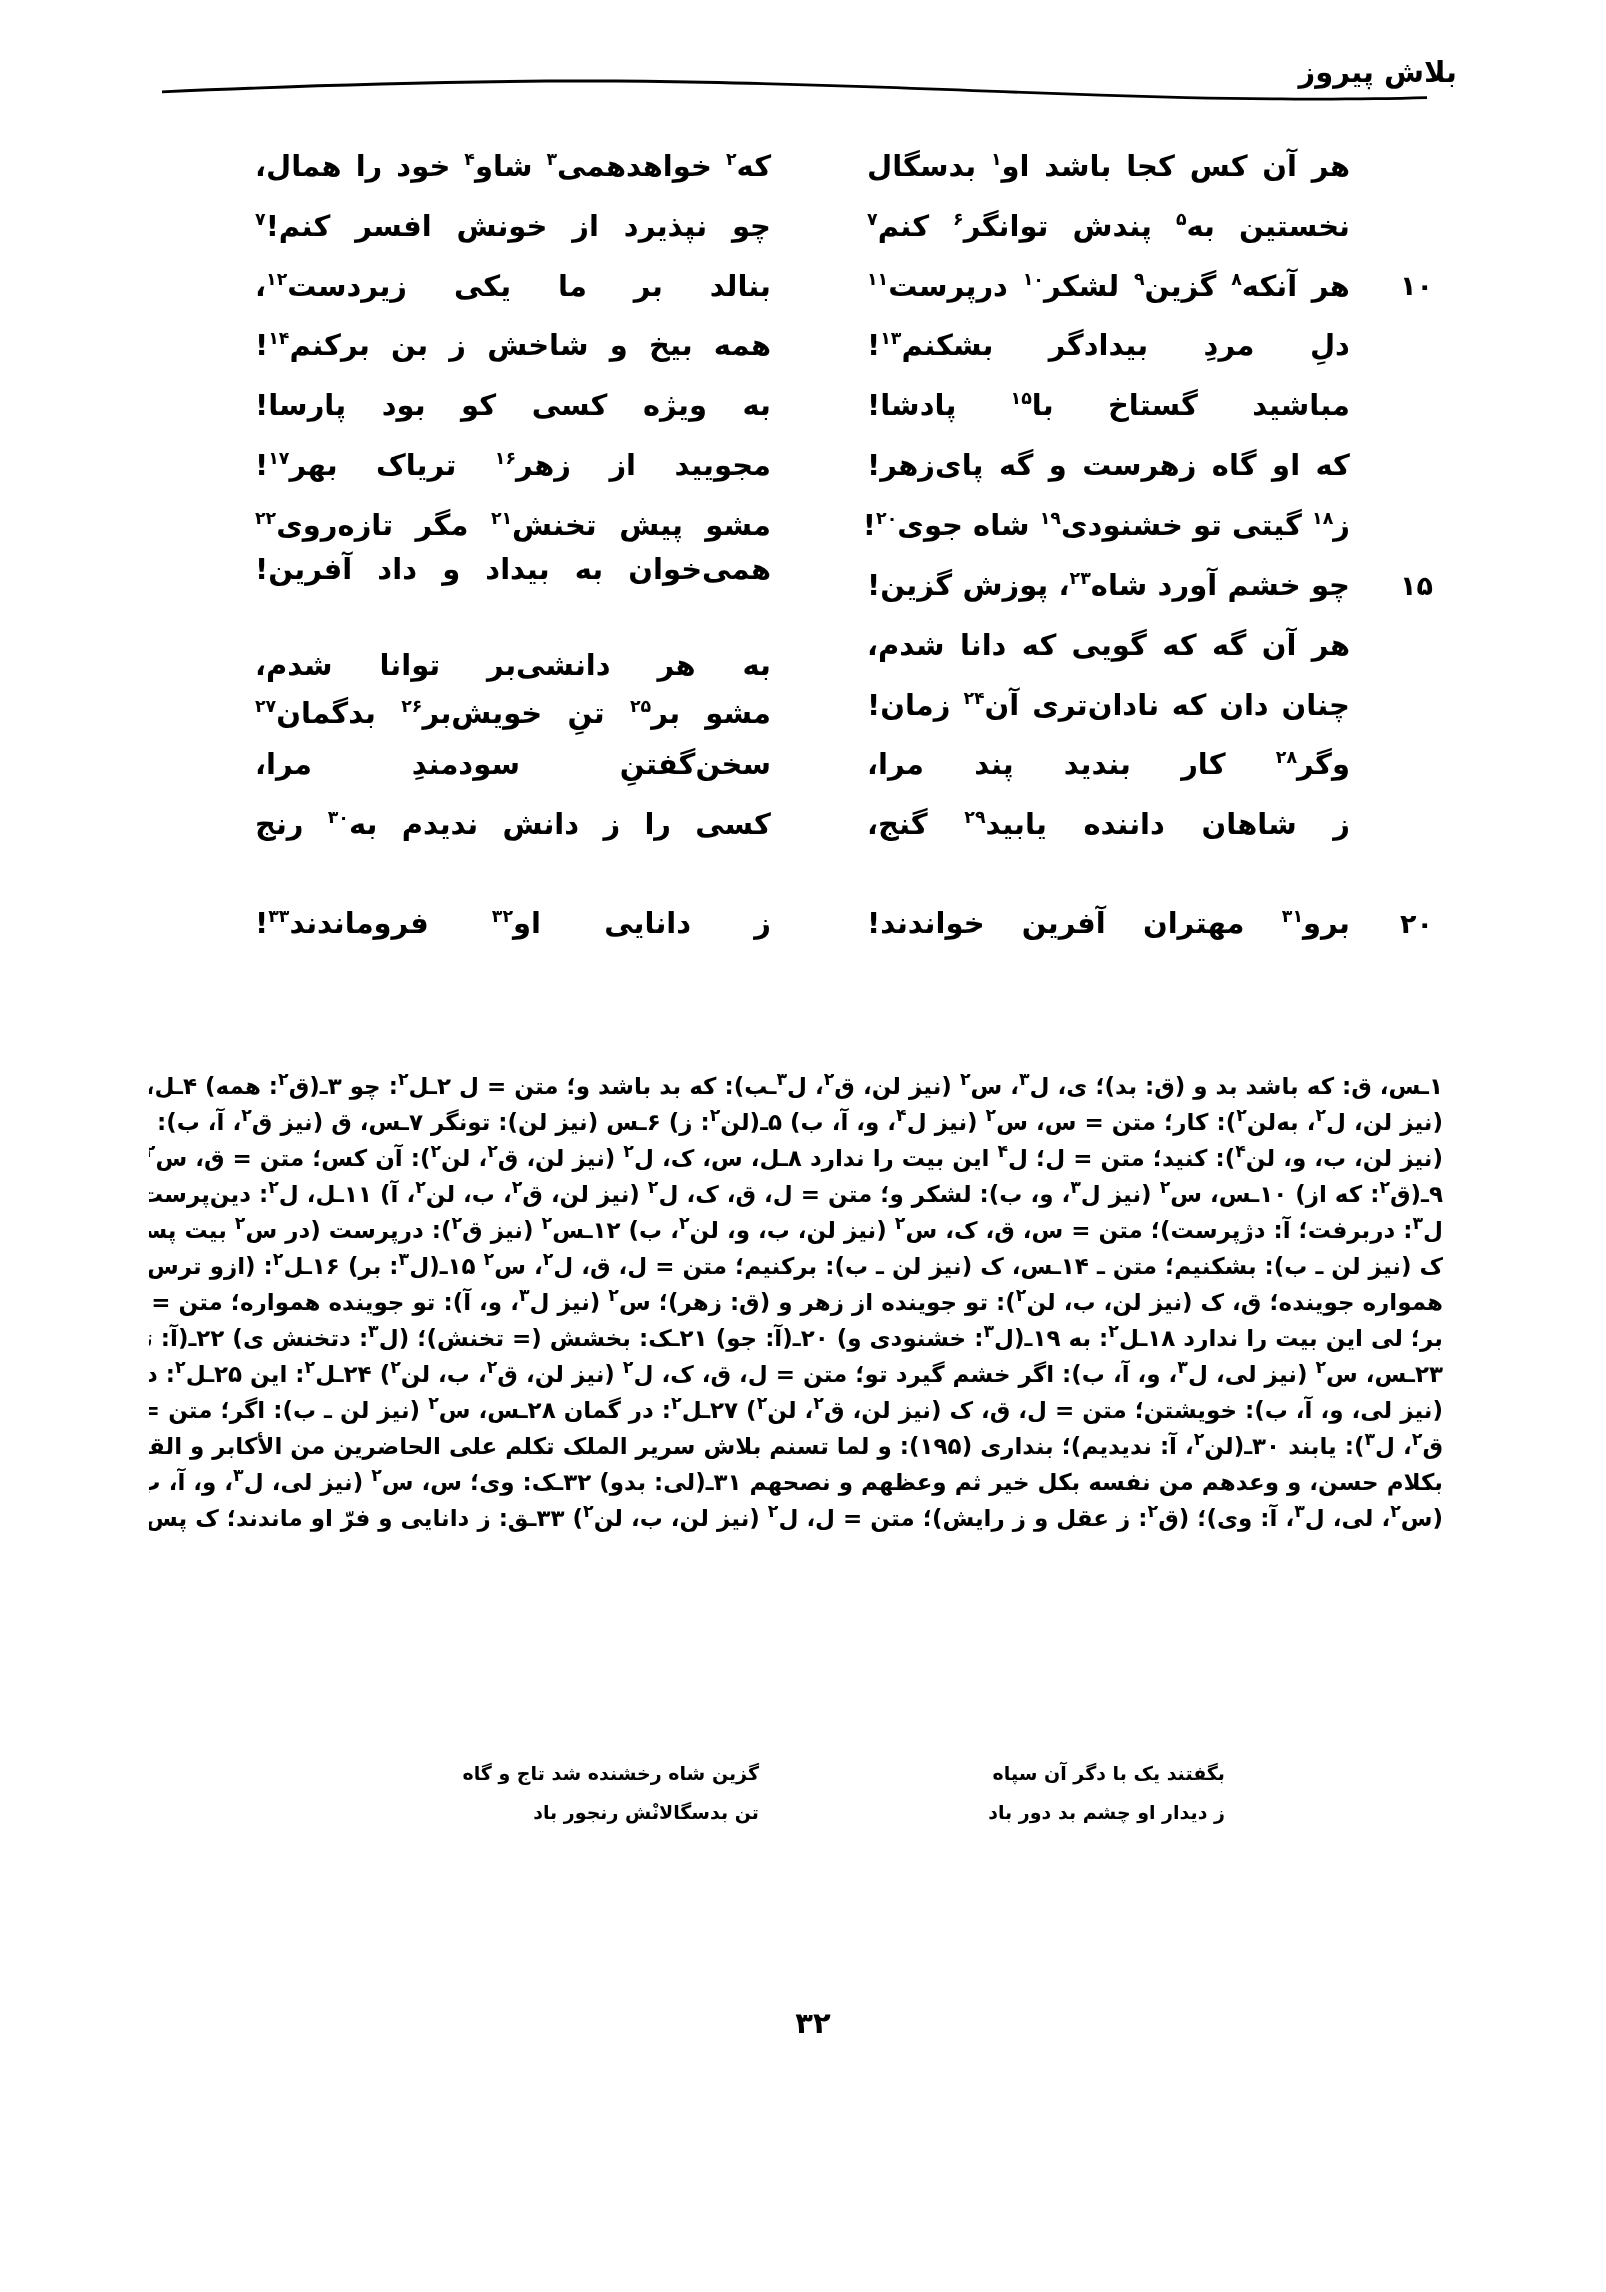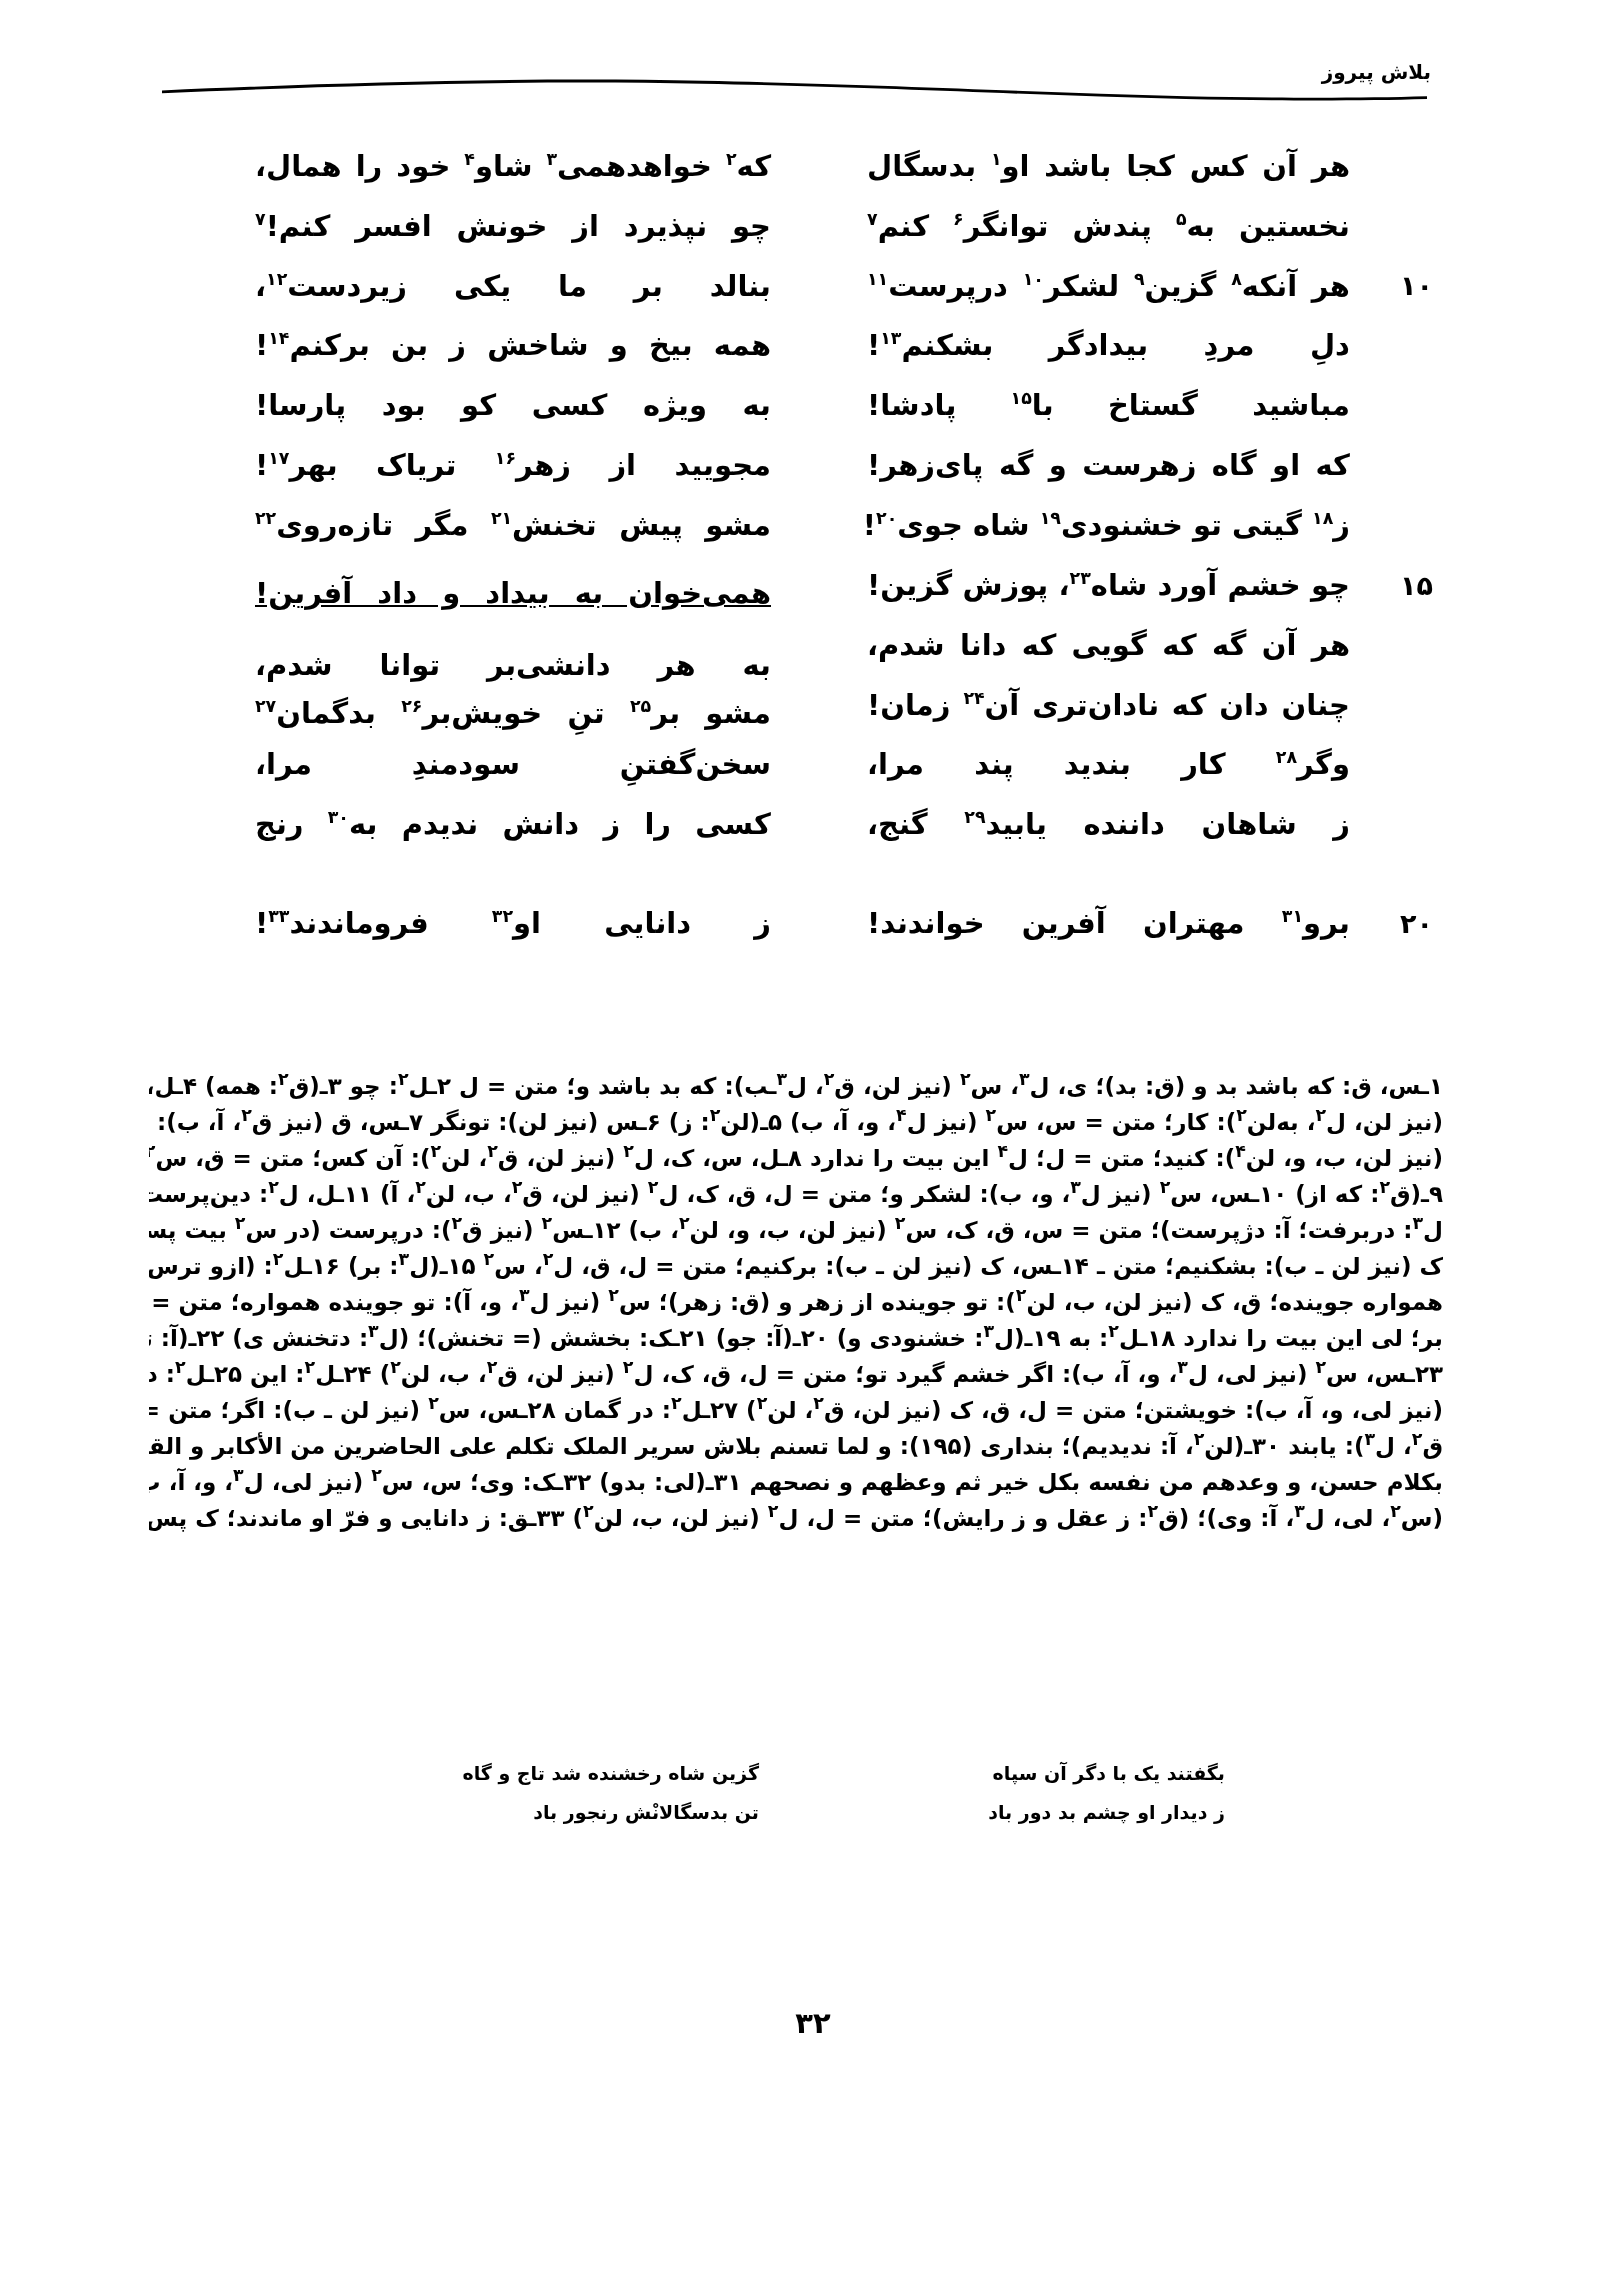--- a/index.html
+++ b/index.html
@@ -1,21 +1,21 @@
 <!DOCTYPE html>
 <html><head>
 <meta charset="utf-8">
 <style>
   html, body { margin: 0; padding: 0; background: #ffffff; }
   body { width: 1607px; height: 2292px; position: relative; overflow: hidden;
          font-family: "DejaVu Sans", sans-serif; color: #000; }
   .page { position: absolute; inset: 0; }
 
-  .running-head { position: absolute; top: 56px; right: 176px; direction: rtl;
-    font-family: "DejaVu Sans", sans-serif; font-weight: bold; font-size: 20px; line-height: 33px; letter-spacing: -1px; }
+  .running-head { position: absolute; top: 56px; right: 150px; direction: rtl;
+    font-family: "DejaVu Sans", sans-serif; font-weight: bold; font-size: 29px; line-height: 33px; letter-spacing: -1px; }
   .head-rule { position: absolute; top: 77px; left: 162px; width: 1265px; height: 25px; }
 
   .verse-num { position: absolute; right: 174px; width: 58px; text-align: right; direction: rtl;
     font-family: "DejaVu Sans", sans-serif; font-weight: bold; font-size: 27px; line-height: 39px; }
 
   .hemistich { position: absolute; direction: rtl; text-align: justify; text-align-last: justify;
     font-family: "DejaVu Sans", sans-serif; font-weight: bold; font-size: 29px; line-height: 42px; white-space: nowrap; }
   .hemistich.right { right: 257px; width: 483px; }
   .hemistich.left  { right: 836px; width: 516px; }
   sup.fn { font-size: 17.4px; line-height: 0; vertical-align: super; }
@@ -55,21 +55,21 @@
       <div class="hemistich right" style="top: 324px;">دلِ مردِ بیدادگر بشکنم<sup class="fn">۱۳</sup>!</div>
       <div class="hemistich left" style="top: 324px;">همه بیخ و شاخش ز بن برکنم<sup class="fn">۱۴</sup>!</div>
       <div class="hemistich right" style="top: 384px;">مباشید گستاخ با<sup class="fn">۱۵</sup> پادشا!</div>
       <div class="hemistich left" style="top: 384px; margin-left: 40px;">به ویژه کسی کو بود پارسا!</div>
       <div class="hemistich right" style="top: 444px;">که او گاه زهرست و گه پای‌زهر!</div>
       <div class="hemistich left" style="top: 444px;">مجویید از زهر<sup class="fn">۱۶</sup> تریاک بهر<sup class="fn">۱۷</sup>!</div>
       <div class="hemistich right" style="top: 504px;">ز<sup class="fn">۱۸</sup> گیتی تو خشنودی<sup class="fn">۱۹</sup> شاه جوی<sup class="fn">۲۰</sup>!</div>
       <div class="hemistich left" style="top: 504px;">مشو پیش تخنش<sup class="fn">۲۱</sup> مگر تازه‌روی<sup class="fn">۲۲</sup></div>
       <div class="verse-num" style="top: 566px;">۱۵</div>
       <div class="hemistich right" style="top: 564px;">چو خشم آورد شاه<sup class="fn">۲۳</sup>، پوزش گزین!</div>
-      <div class="hemistich left" style="top: 572px; text-decoration: underline;">همی‌خوان به بیداد و داد آفرین!</div>
+      <div class="hemistich left" style="top: 548px;">همی‌خوان به بیداد و داد آفرین!</div>
       <div class="hemistich right" style="top: 624px;">هر آن گه که گویی که دانا شدم،</div>
       <div class="hemistich left" style="top: 644px;">به هر دانشی‌بر توانا شدم،</div>
       <div class="hemistich right" style="top: 684px;">چنان دان که نادان‌تری آن<sup class="fn">۲۴</sup> زمان!</div>
       <div class="hemistich left" style="top: 692px;">مشو بر<sup class="fn">۲۵</sup> تنِ خویش‌بر<sup class="fn">۲۶</sup> بدگمان<sup class="fn">۲۷</sup></div>
       <div class="hemistich right" style="top: 743px;">وگر<sup class="fn">۲۸</sup> کار بندید پند مرا،</div>
       <div class="hemistich left" style="top: 743px;">سخن‌گفتنِ سودمندِ مرا،</div>
       <div class="hemistich right" style="top: 803px;">ز شاهان داننده یابید<sup class="fn">۲۹</sup> گنج،</div>
       <div class="hemistich left" style="top: 803px;">کسی را ز دانش ندیدم به<sup class="fn">۳۰</sup> رنج</div>
       <div class="verse-num" style="top: 904px;">۲۰</div>
       <div class="hemistich right" style="top: 902px; margin-left: 10px;">برو<sup class="fn">۳۱</sup> مهتران آفرین خواندند!</div>

